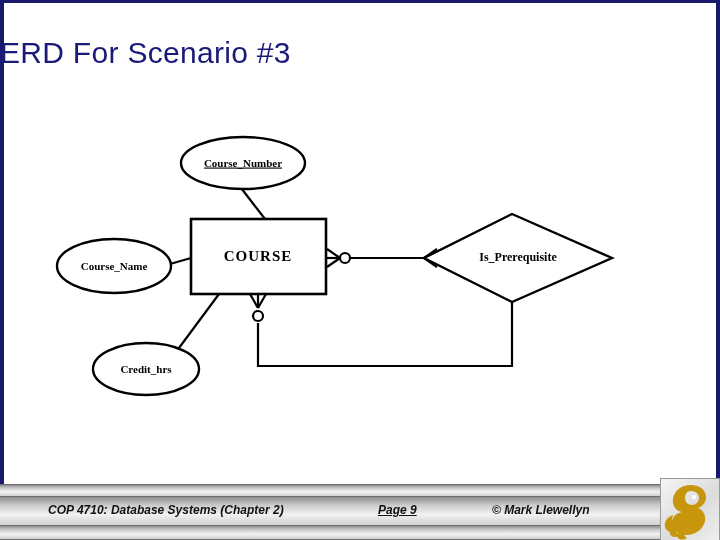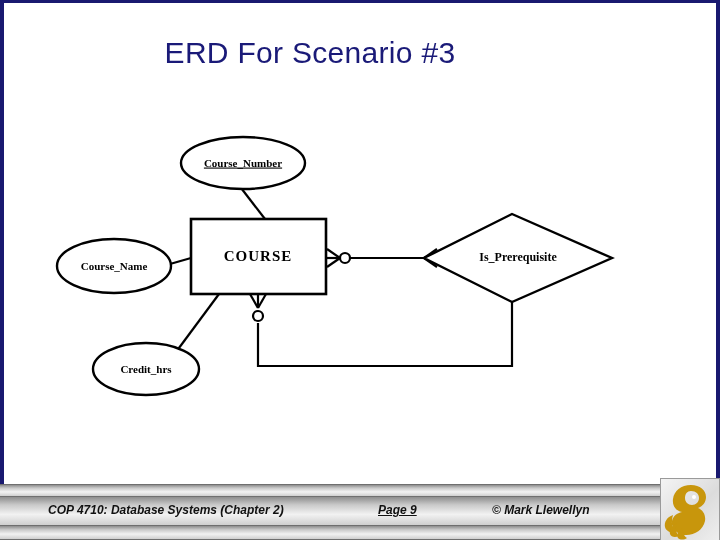--- a/index.html
+++ b/index.html
@@ -31,21 +31,20 @@
     width: 720px; height: 3px;
     background: #191970;
   }
 
   
   #title {
     position: absolute;
     left: 0;
     top: 36px;
     width: 620px;
-    text-align: center;
     font-size: 30px;
     font-weight: normal;
     color: #1a1a78;
     letter-spacing: 0.3px;
     white-space: nowrap;
   }
 
   
   #diagram {
     position: absolute;

